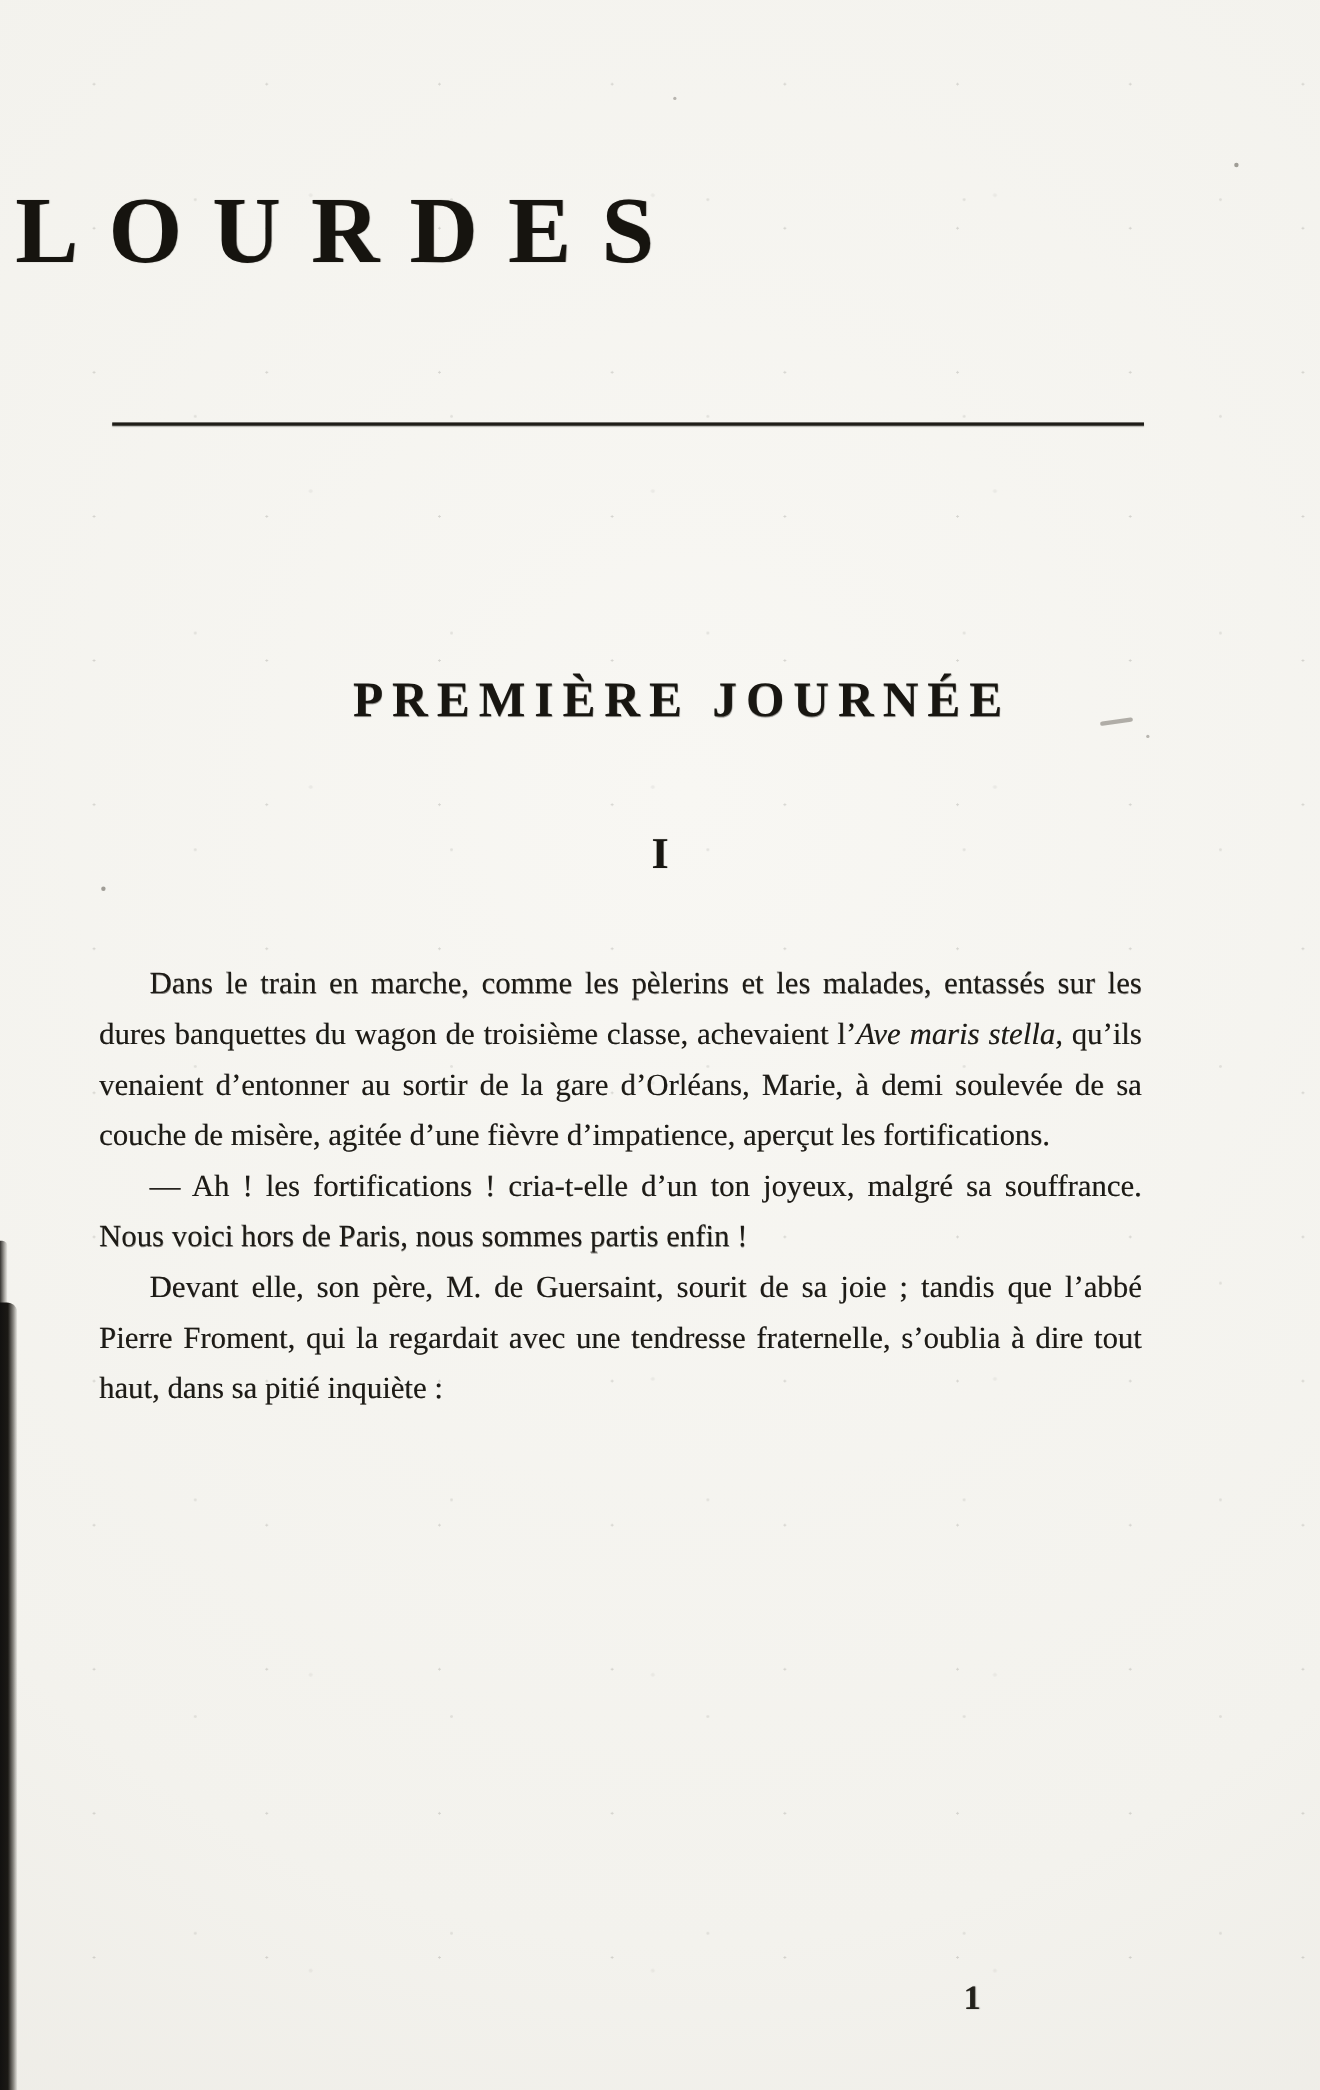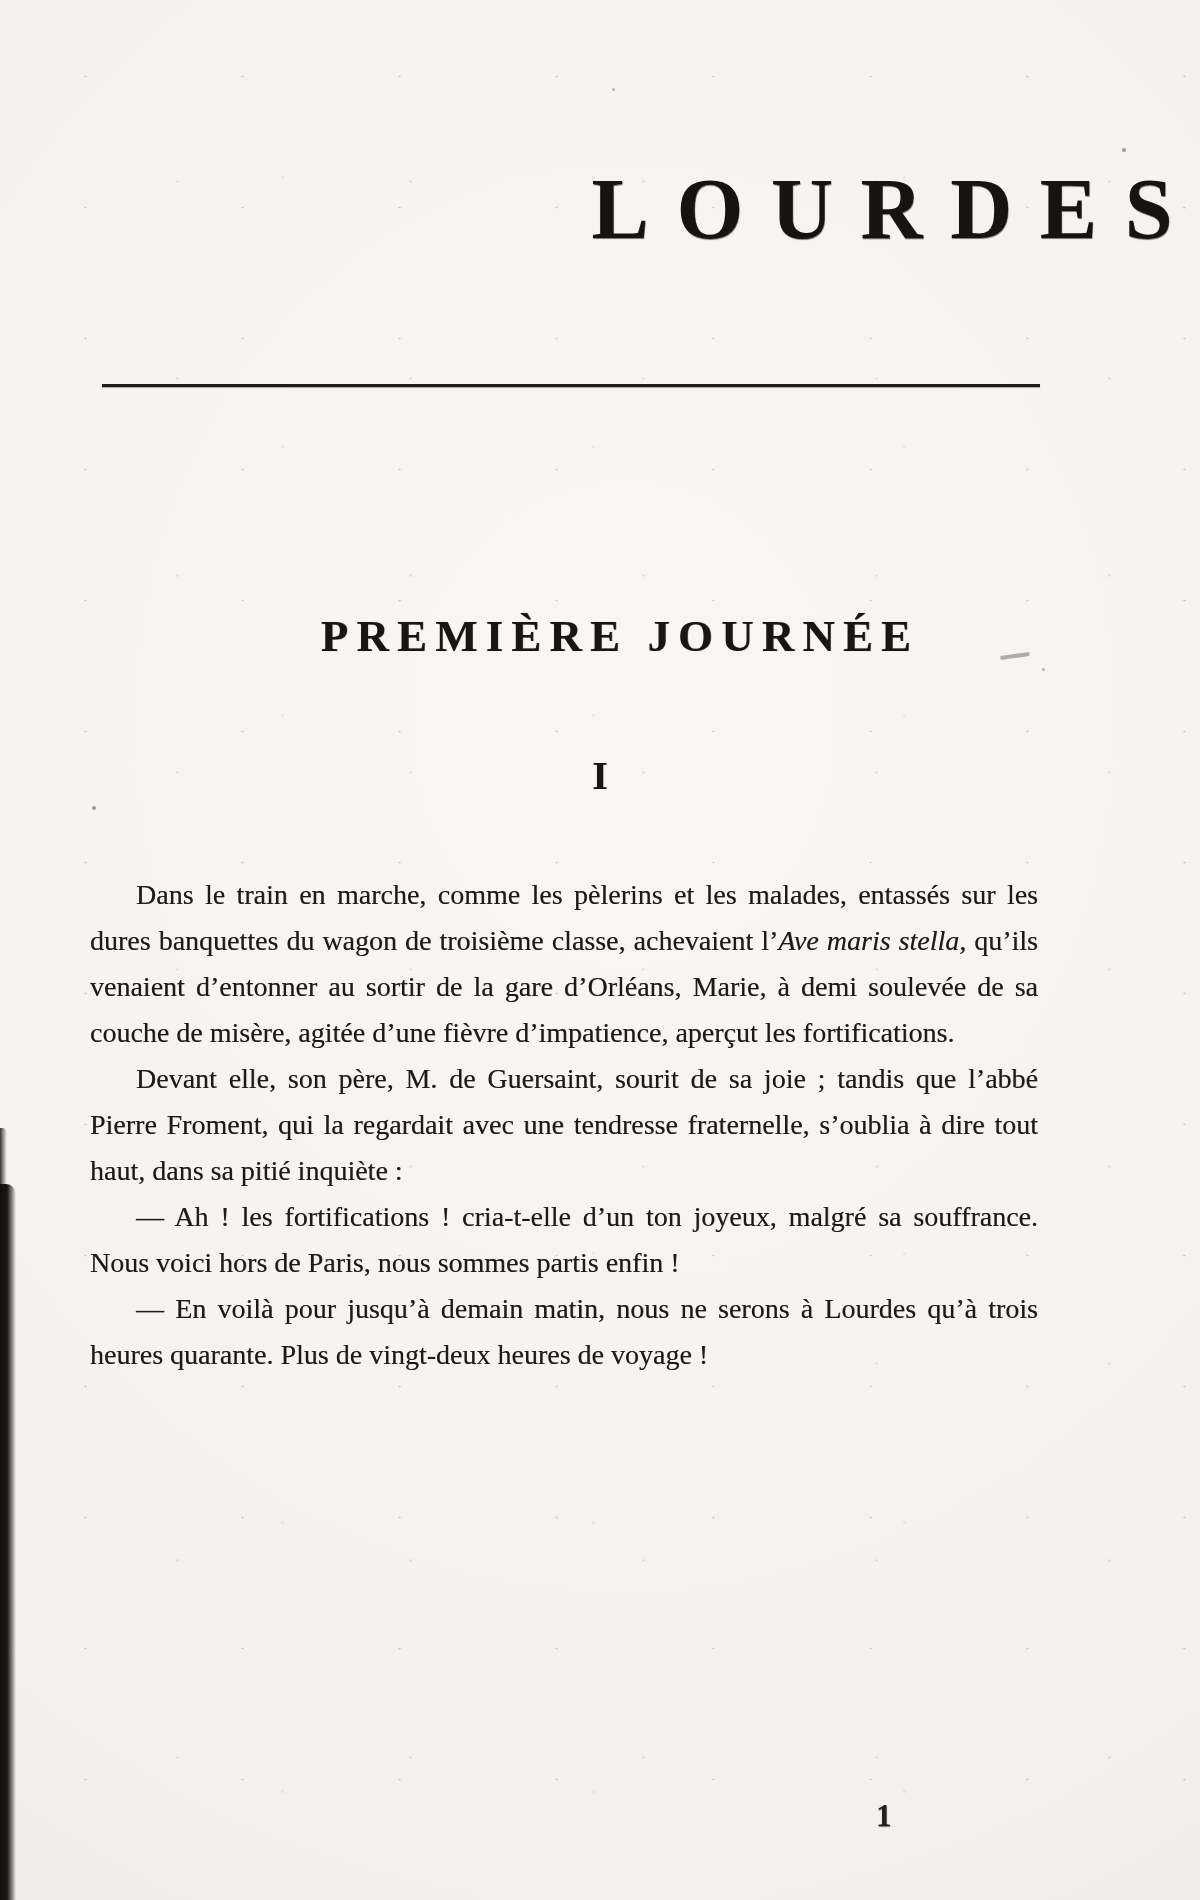--- a/index.html
+++ b/index.html
@@ -31,21 +31,21 @@
     background-size: 157px 131px, 233px 197px, 311px 269px;
     background-position: 7px 11px, 61px 83px, 127px 43px;
     opacity: 0.8;
   }
   .title {
     position: absolute;
     top: 166px;
     left: 0;
     width: 100%;
     margin: 0;
-    text-align: right;
+    text-align: left;
     font-size: 86px;
     font-weight: bold;
     line-height: 1;
     letter-spacing: 0.32em;
     text-indent: 0.16em;
     color: #16140f;
     text-shadow: 0.5px 0.5px 0.8px rgba(20,18,14,0.55);
   }
   .title-rule {
     position: absolute;
@@ -163,23 +163,22 @@
   <h1 class="title">LOURDES</h1>
 
   <div class="title-rule"></div>
 
   <h2 class="part-heading">PREMIÈRE JOURNÉE</h2>
 
   <div class="chapter-numeral">I</div>
 
   <div class="body-text">
     <p><span>Dans le train en marche, comme les pèlerins et les malades, entassés sur les dures banquettes du wagon de troisième classe, achevaient l’</span><em>Ave maris stella,</em><span> qu’ils venaient d’entonner au sortir de la gare d’Orléans, Marie, à demi soulevée de sa couche de misère, agitée d’une fièvre d’impatience, aperçut les fortifications.</span></p>
+    <p>— Ah ! les fortifications ! cria-t-elle d’un ton joyeux, malgré sa souffrance. Nous voici hors de Paris, nous sommes partis enfin !</p>
     <p>Devant elle, son père, M. de Guersaint, sourit de sa joie ; tandis que l’abbé Pierre Froment, qui la regardait avec une tendresse fraternelle, s’oublia à dire tout haut, dans sa pitié inquiète :</p>
-    <p>— Ah ! les fortifications ! cria-t-elle d’un ton joyeux, malgré sa souffrance. Nous voici hors de Paris, nous sommes partis enfin !</p>
-    <p>— En voilà pour jusqu’à demain matin, nous ne serons à Lourdes qu’à trois heures quarante. Plus de vingt-deux heures de voyage !</p>
   </div>
 
   <div class="page-number">1</div>
 
   <div class="gutter-shadow-top"></div>
   <div class="gutter-shadow"></div>
 
 </div>
 
 </body></html>

